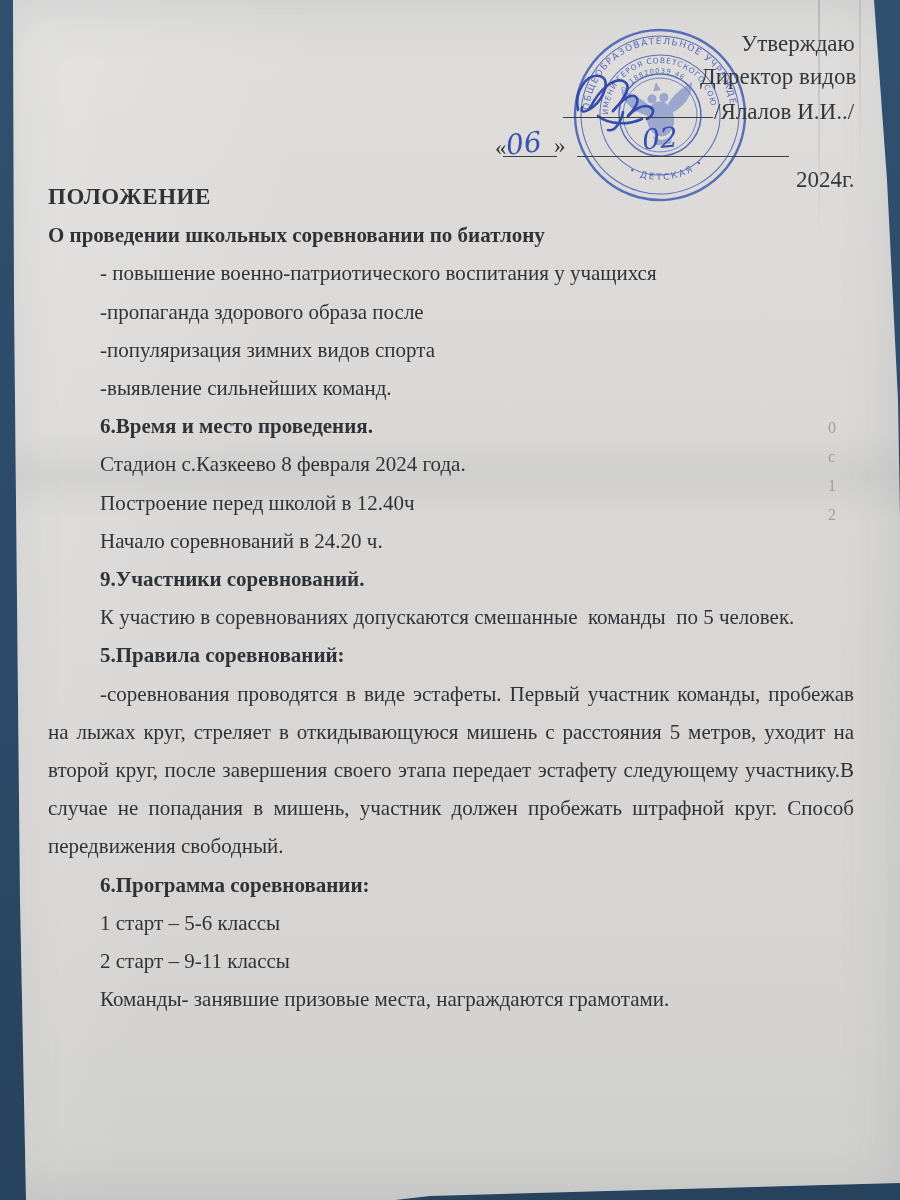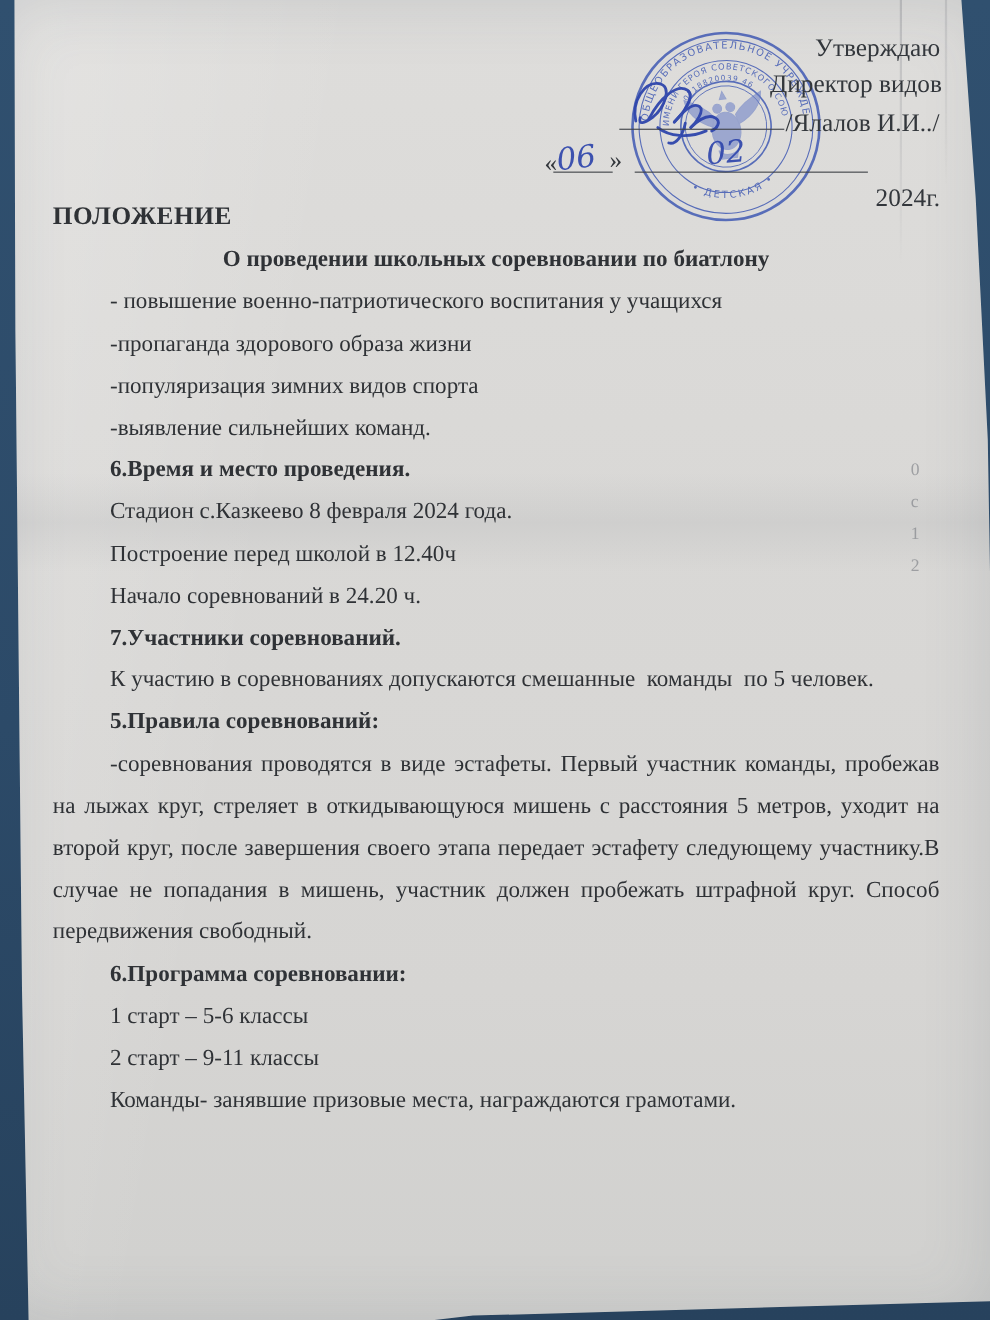--- a/index.html
+++ b/index.html
@@ -44,21 +44,21 @@
   .h-month{left:642px;top:122px;transform:rotate(-5deg);}
 
   
   .stamp{position:absolute;left:571px;top:26px;opacity:.82;transform:rotate(-7deg);}
   .signature{position:absolute;left:568px;top:66px;opacity:.95;}
 
   
   .doc{position:absolute;left:48px;top:178px;width:806px;color:#2f3236;
     font-size:21px;line-height:38.2px;}
   .doc-title{font-weight:bold;font-size:23px;letter-spacing:.5px;}
-  .doc-subtitle{text-align:center;font-weight:bold;}
+  .doc-subtitle{text-align:left;font-weight:bold;}
   .doc p{margin:0;text-indent:52px;white-space:pre-wrap;}
   .doc p.bold{font-weight:bold;}
   .doc p.justify{text-align:justify;}
 
   
   .edge-marks{position:absolute;left:828px;top:420px;display:flex;flex-direction:column;
     gap:13px;color:rgba(110,113,120,.55);font-size:16px;line-height:1;}
 </style>
 </head>
 <body>
@@ -121,28 +121,28 @@
   <div class="approve q-close">»</div>
   <div class="sig-line l-month"></div>
   <div class="hand h-month">02</div>
   <div class="approve t-year">2024г.</div>
 
   <div class="doc">
     <div class="doc-title">ПОЛОЖЕНИЕ</div>
     <div class="doc-subtitle">О проведении школьных соревновании по биатлону</div>
     <div>
         <p class="">- повышение военно-патриотического воспитания у учащихся</p>
-        <p class="">-пропаганда здорового образа жизни</p>
+        <p class="">-пропаганда здорового образа после</p>
         <p class="">-популяризация зимних видов спорта</p>
         <p class="">-выявление сильнейших команд.</p>
         <p class="bold ">6.Время и место проведения.</p>
         <p class="">Стадион с.Казкеево 8 февраля 2024 года.</p>
         <p class="">Построение перед школой в 12.40ч</p>
         <p class="">Начало соревнований в 24.20 ч.</p>
-        <p class="bold ">7.Участники соревнований.</p>
+        <p class="bold ">9.Участники соревнований.</p>
         <p class="">К участию в соревнованиях допускаются смешанные  команды  по 5 человек.</p>
         <p class="bold ">5.Правила соревнований:</p>
         <p class="justify">-соревнования проводятся в виде эстафеты. Первый участник команды, пробежав на лыжах круг, стреляет в откидывающуюся мишень с расстояния 5 метров, уходит на второй круг, после завершения своего этапа передает эстафету следующему участнику.В случае не попадания в мишень, участник должен пробежать штрафной круг. Способ передвижения свободный.</p>
         <p class="bold ">6.Программа соревновании:</p>
         <p class="">1 старт – 5-6 классы</p>
         <p class="">2 старт – 9-11 классы</p>
         <p class="">Команды- занявшие призовые места, награждаются грамотами.</p>
       </div>
   </div>
 

